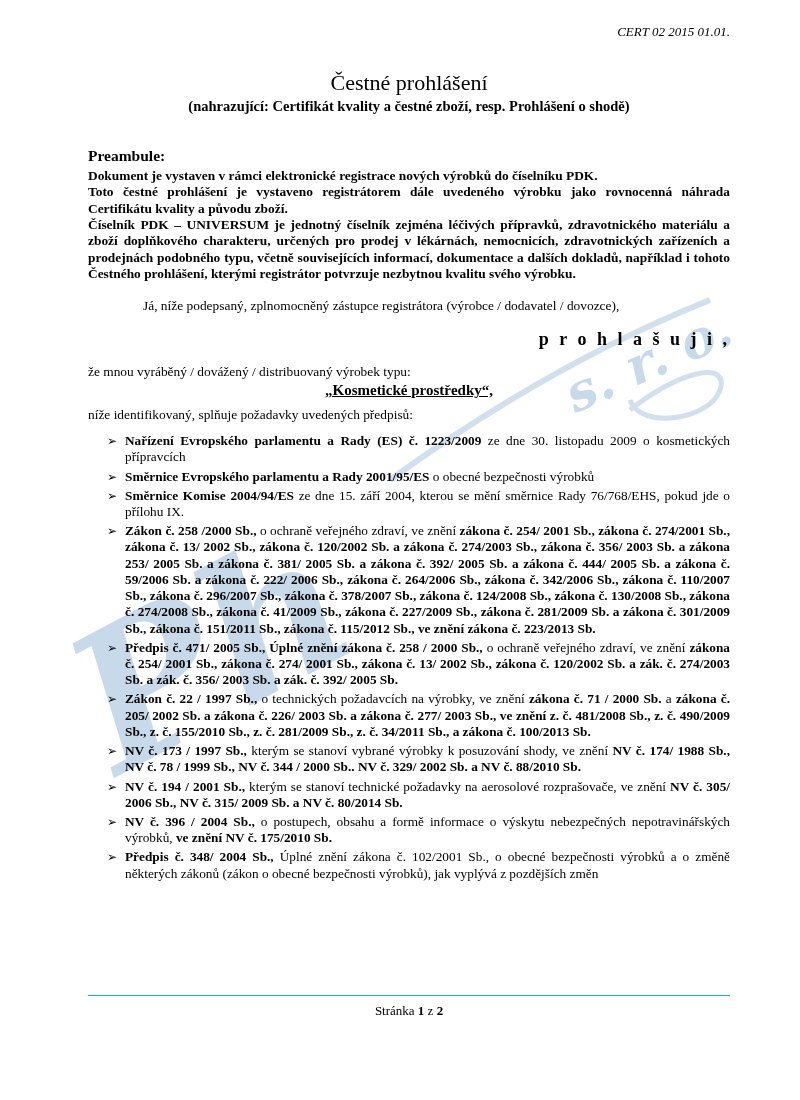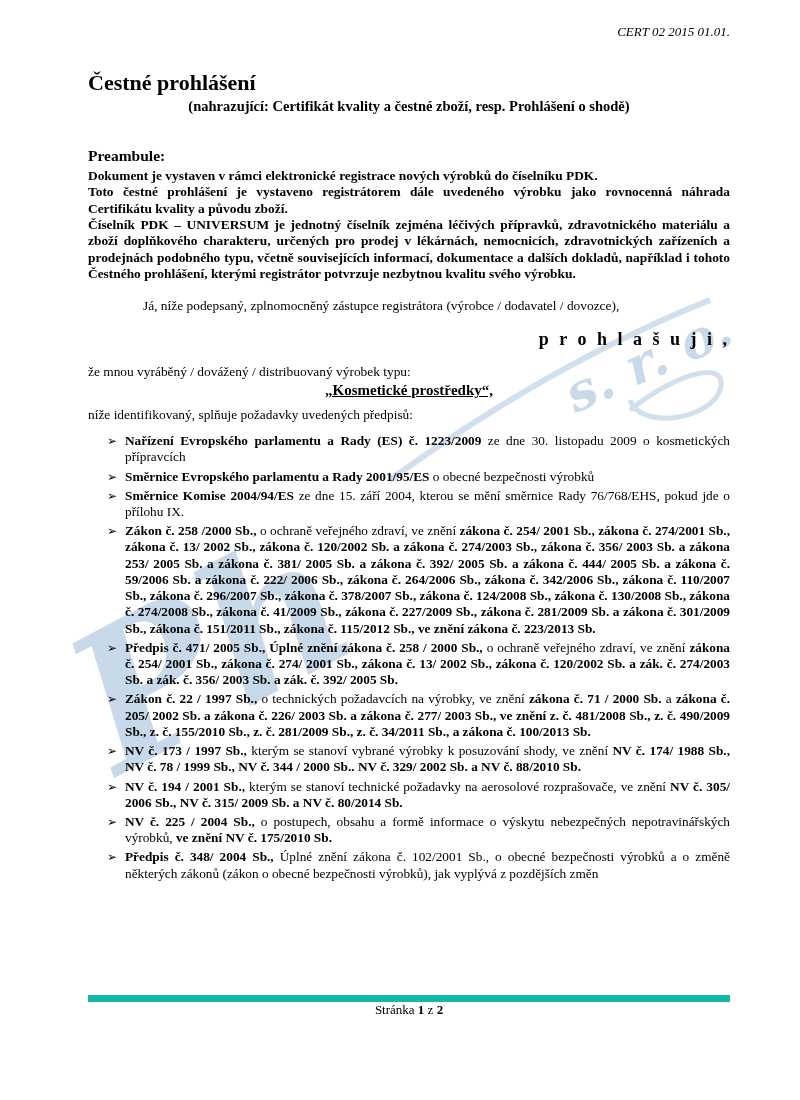--- a/index.html
+++ b/index.html
@@ -18,22 +18,23 @@
     z-index:2;
   }
   .doc-code {
     margin-top:24px;
     text-align:right;
     font-style:italic;
     font-size:13px;
   }
   .title {
     margin:30px 0 2px 0;
+    text-align:center;
     font-size:22px;
-    font-weight:bold;
+    font-weight:normal;
   }
   .subtitle {
     text-align:center;
     font-size:14.5px;
     font-weight:bold;
     margin-bottom:32px;
   }
   .preamble-heading {
     font-size:15.5px;
     font-weight:bold;
@@ -84,22 +85,23 @@
     padding-top:1px;
   }
   .li-text {
     flex:1;
     text-align:justify;
   }
   .b { font-weight:bold; }
   .footer {
     position:absolute;
     left:88px; right:70px; top:995px;
-    border-top:7px solid #14b8a6;
-    text-align:center;
+    border-top:1px solid #14b8a6;
+    text-align:center;
+    padding-top:7px;
     font-size:13px;
     z-index:2;
   }
   
   .watermark {
     position:absolute;
     z-index:1;
     color:rgba(125,165,205,0.42);
     font-style:italic;
     font-family:"DejaVu Serif", serif;
@@ -196,21 +198,21 @@
         <span class="li-text"><span class="b">NV č. 173 / 1997 Sb.,</span><span> kterým se stanoví vybrané výrobky k posuzování shody, ve znění </span><span class="b">NV č. 174/ 1988 Sb., NV č. 78 / 1999 Sb., NV č. 344 / 2000 Sb.. NV č. 329/ 2002 Sb. a NV č. 88/2010 Sb.</span></span>
       </div>
 
       <div class="li">
         <span class="bullet">➢</span>
         <span class="li-text"><span class="b">NV č. 194 / 2001 Sb.,</span><span> kterým se stanoví technické požadavky na aerosolové rozprašovače, ve znění </span><span class="b">NV č. 305/ 2006 Sb., NV č. 315/ 2009 Sb. a NV č. 80/2014 Sb.</span></span>
       </div>
 
       <div class="li">
         <span class="bullet">➢</span>
-        <span class="li-text"><span class="b">NV č. 225 / 2004 Sb.,</span><span> o postupech, obsahu a formě informace o výskytu nebezpečných nepotravinářských výrobků, </span><span class="b">ve znění NV č. 175/2010 Sb.</span></span>
+        <span class="li-text"><span class="b">NV č. 396 / 2004 Sb.,</span><span> o postupech, obsahu a formě informace o výskytu nebezpečných nepotravinářských výrobků, </span><span class="b">ve znění NV č. 175/2010 Sb.</span></span>
       </div>
 
       <div class="li">
         <span class="bullet">➢</span>
         <span class="li-text"><span class="b">Předpis č. 348/ 2004 Sb.,</span><span> Úplné znění zákona č. 102/2001 Sb., o obecné bezpečnosti výrobků a o změně některých zákonů (zákon o obecné bezpečnosti výrobků), jak vyplývá z pozdějších změn</span></span>
       </div>
 
     </div>
   </div>
 

